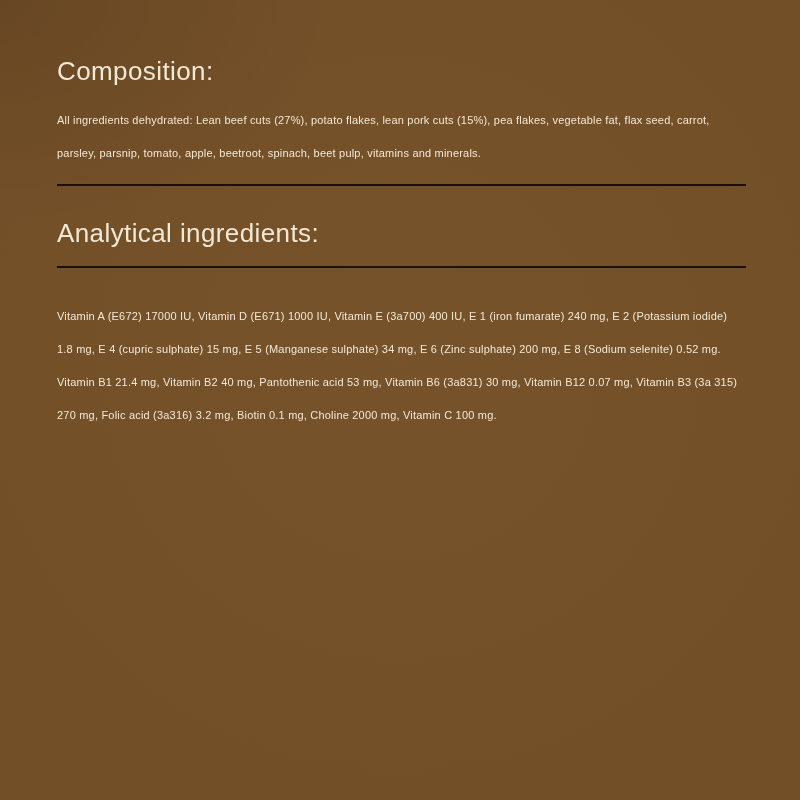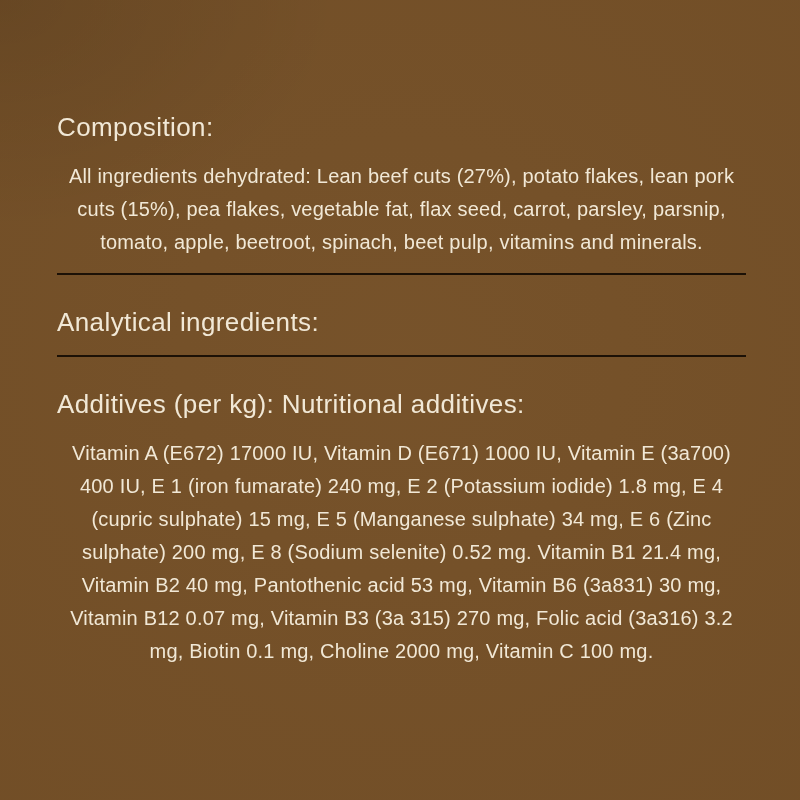--- a/index.html
+++ b/index.html
@@ -18,38 +18,37 @@
   .page {
     width: 800px;
     height: 800px;
     background:
       radial-gradient(620px 420px at 0 0, rgba(0,0,0,0.10), rgba(0,0,0,0) 55%),
       radial-gradient(1100px 1100px at 50% 45%, rgba(255,255,255,0.02), rgba(0,0,0,0.05) 100%),
       var(--bg);
     color: var(--text);
   }
   .content {
-    padding: 112px 54px 0 57px;
+    padding: 56px 54px 0 57px;
   }
   .section-heading {
     font-size: 26px;
     line-height: 30px;
     font-weight: 400;
     letter-spacing: 0.4px;
     margin: 0 0 18px 0;
     color: var(--text);
   }
   .section-body {
-    font-size: 20px;
+    font-size: 11px;
     line-height: 33px;
     font-weight: 400;
     letter-spacing: 0.2px;
     margin: 0;
     color: var(--text);
-    text-align: center;
   }
   .divider {
     border: none;
     border-top: 2px solid var(--divider);
     margin: 14px 0 32px 0;
     width: 100%;
   }
 </style>
 </head>
 <body>
@@ -64,18 +63,17 @@
 
     <hr class="divider">
 
     <section>
       <h2 class="section-heading">Analytical ingredients:</h2>
     </section>
 
     <hr class="divider">
 
     <section>
-      <h2 class="section-heading">Additives (per kg): Nutritional additives:</h2>
       <p class="section-body">Vitamin A (E672) 17000 IU, Vitamin D (E671) 1000 IU, Vitamin E (3a700) 400 IU, E 1 (iron fumarate) 240 mg, E 2 (Potassium iodide) 1.8 mg, E 4 (cupric sulphate) 15 mg, E 5 (Manganese sulphate) 34 mg, E 6 (Zinc sulphate) 200 mg, E 8 (Sodium selenite) 0.52 mg. Vitamin B1 21.4 mg, Vitamin B2 40 mg, Pantothenic acid 53 mg, Vitamin B6 (3a831) 30 mg, Vitamin B12 0.07 mg, Vitamin B3 (3a 315) 270 mg, Folic acid (3a316) 3.2 mg, Biotin 0.1 mg, Choline 2000 mg, Vitamin C 100 mg.</p>
     </section>
 
   </main>
 </div>
 
 </body></html>

